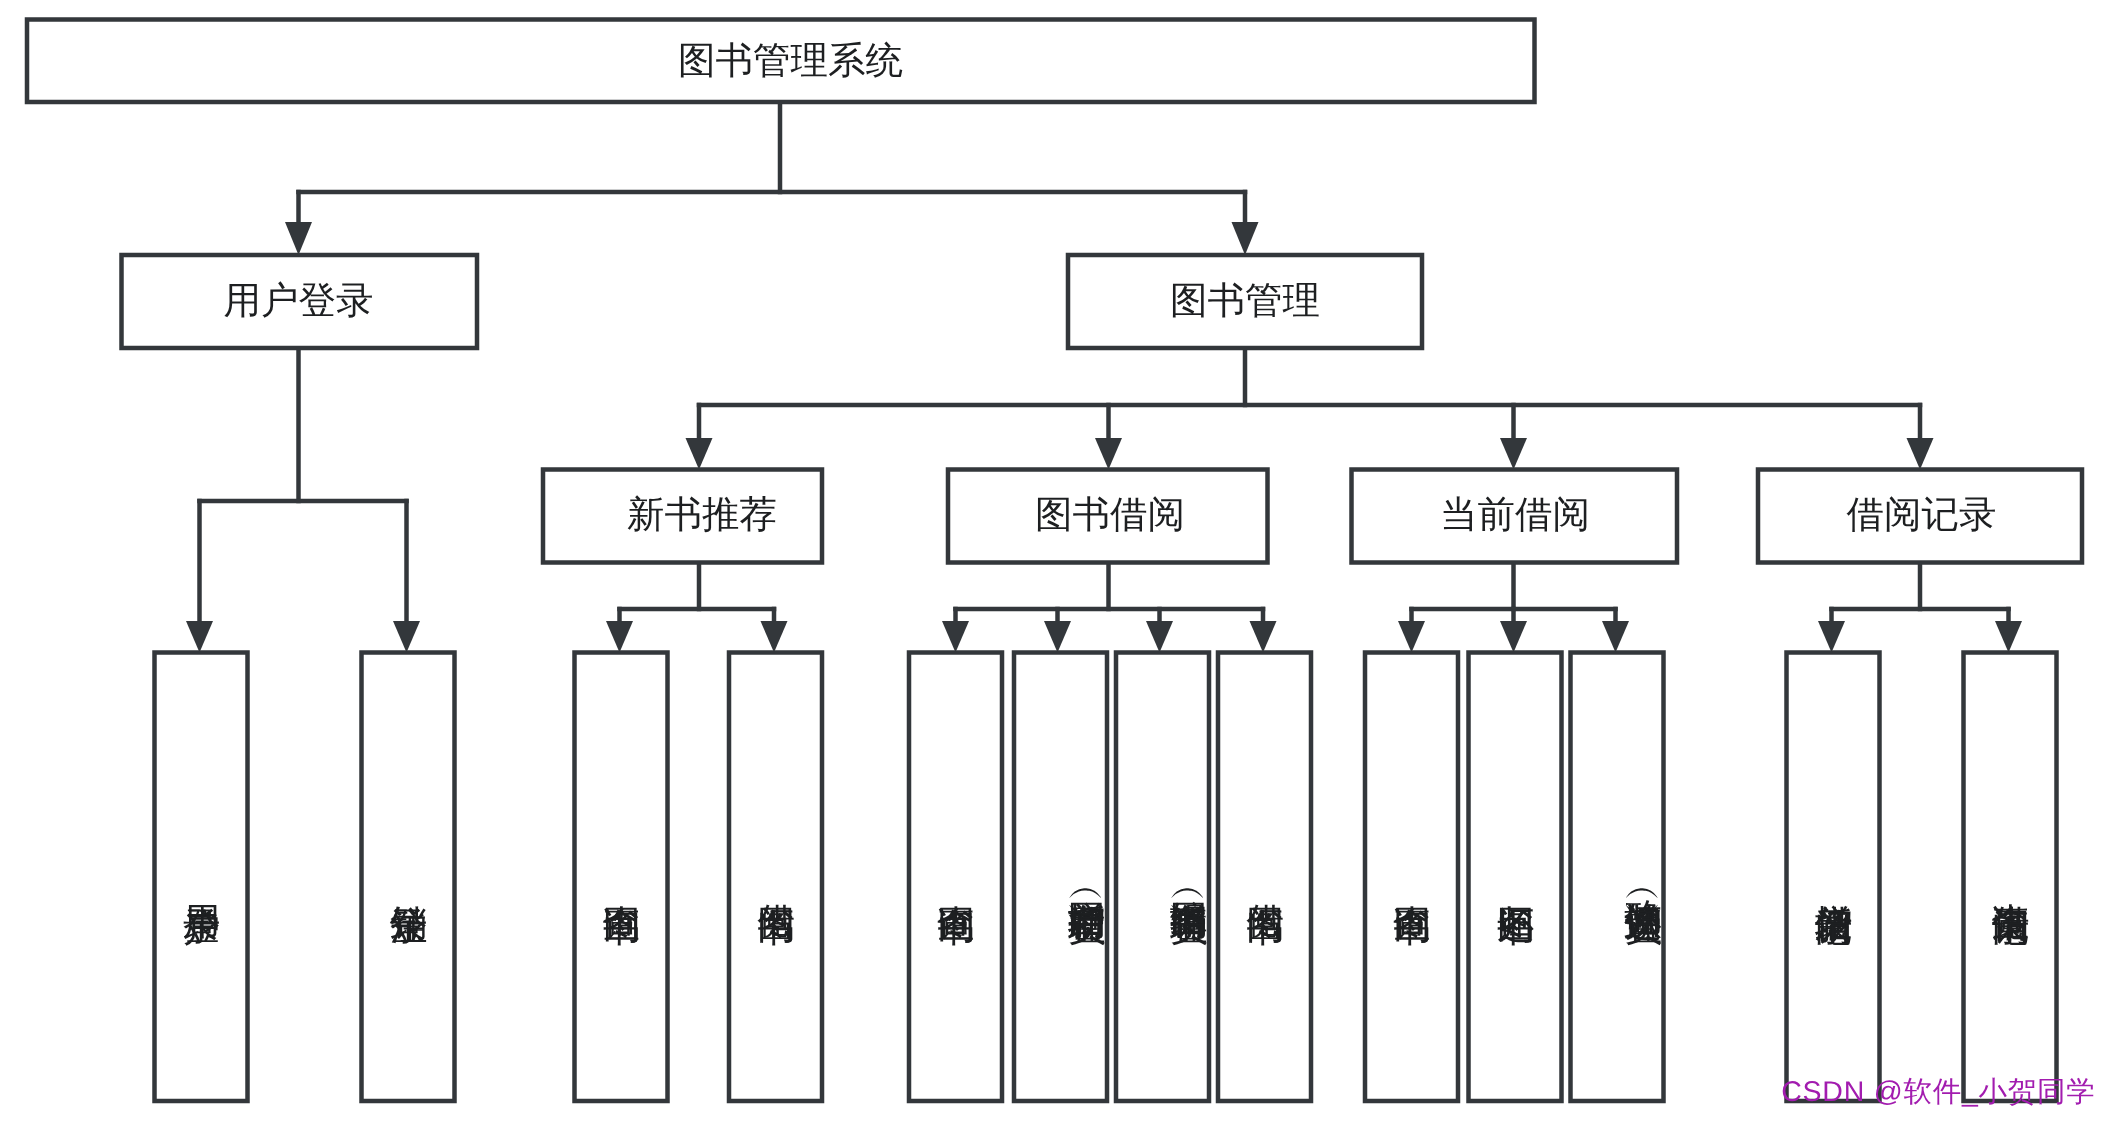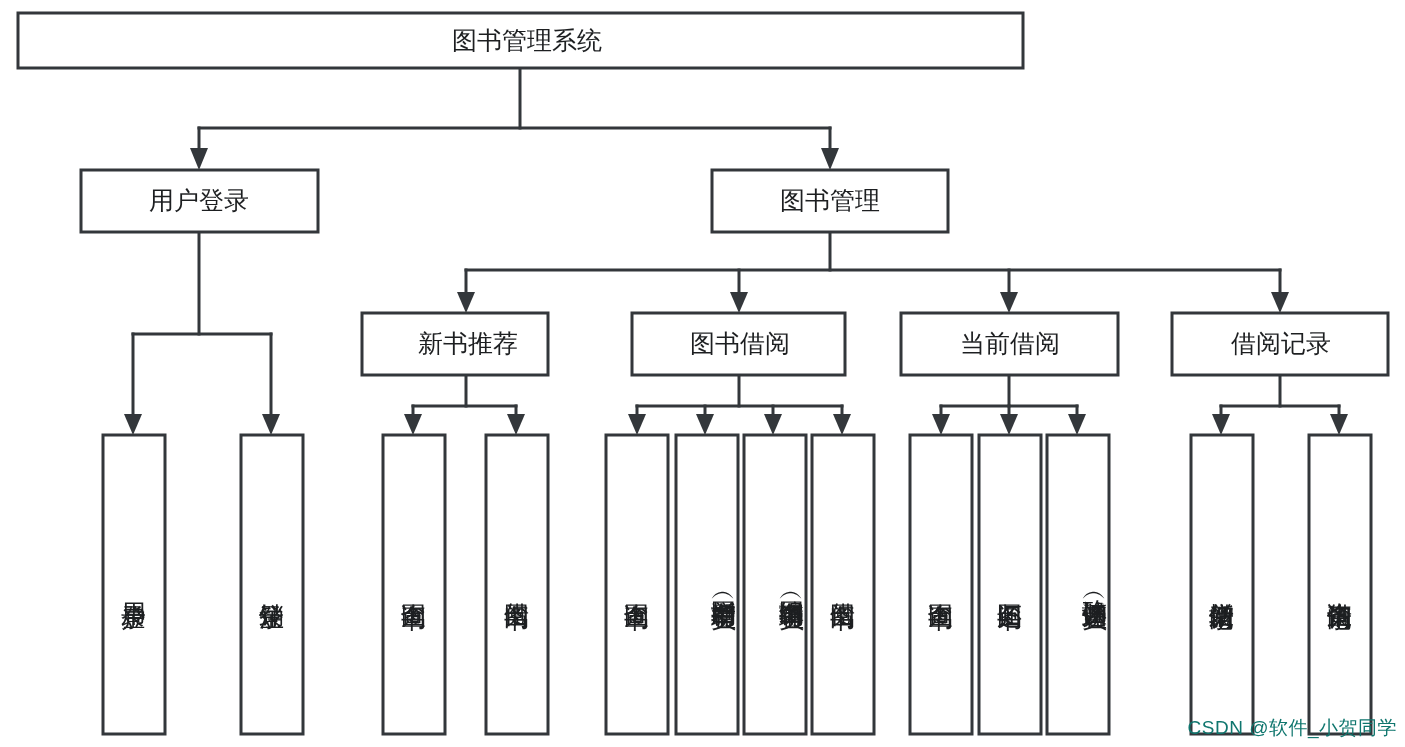--- a/index.html
+++ b/index.html
@@ -62,21 +62,21 @@
     text-orientation: upright;
     letter-spacing: 1px;
     pointer-events: none;
   }
   .watermark {
     position: absolute;
     right: 8px;
     bottom: 6px;
     font-family: "Liberation Sans", "DejaVu Sans", sans-serif;
     font-size: 19px;
-    color: #0f766e;
+    color: #a21caf;
     letter-spacing: 0.5px;
     white-space: nowrap;
   }
 </style>
 </head>
 <body>
 
 <div id="diagram-root">
 
   <svg class="diagram-canvas" viewBox="0 0 1405 747">

